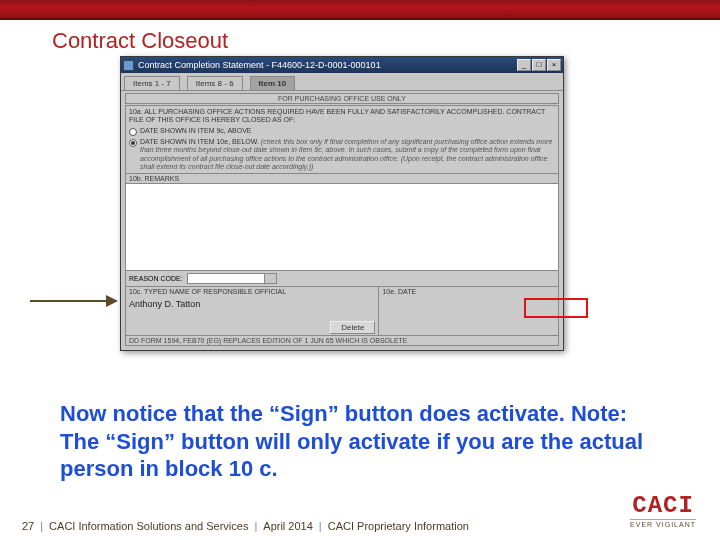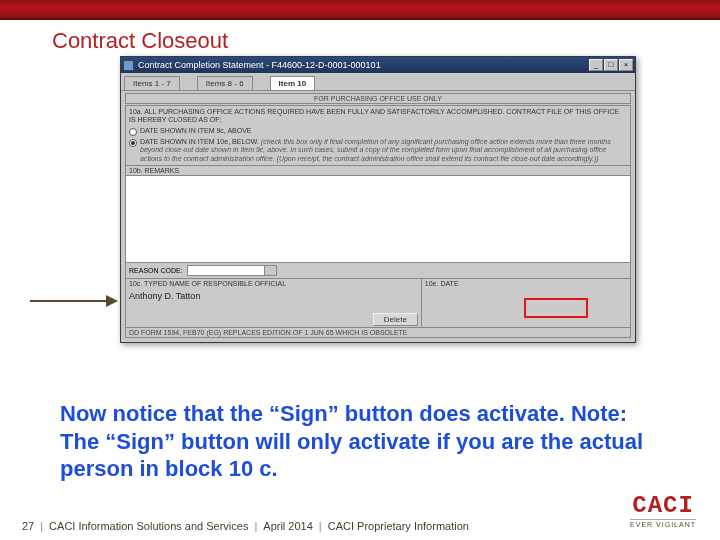--- a/index.html
+++ b/index.html
@@ -18,21 +18,21 @@
   .slide-title {
     color: #b22222;
     font-size: 22px;
     font-weight: 400;
     padding: 8px 20px 4px;
     margin-left: 32px;
   }
   .win-container {
     position: absolute;
     left: 120px; top: 56px;
-    width: 516px;
+    width: 444px;
     background: #c8c8c8;
     border: 1px solid #3a3a3a;
     box-shadow: 2px 2px 6px rgba(0,0,0,.4);
     font-size: 8px;
   }
   .titlebar {
     height: 16px;
     background: linear-gradient(#2a4a7a, #1e355a);
     color: #fff;
     display: flex;
@@ -53,33 +53,33 @@
     border: 1px solid #888;
     border-top-color: #eee; border-left-color: #eee;
     margin-left: 1px;
     font-size: 8px; line-height: 10px; text-align: center;
     color: #000;
   }
   .tabs {
     display: flex;
     background: #c8c8c8;
     padding: 3px 3px 0;
-    gap: 17px;
+    gap: 7px;
     border-bottom: 1px solid #888;
   }
   .tab {
     padding: 2px 8px;
     background: #c8c8c8;
     border: 1px solid #888;
     border-bottom: none;
     font-size: 8px;
     color: #333;
   }
   .tab.active {
-    background: #ffffff;
+    background: #a3a3a3;
     font-weight: bold;
   }
   .win-body {
     padding: 2px 4px 4px;
     background: #c8c8c8;
   }
   .purch-header {
     text-align: center;
     font-size: 7px;
     color: #444;

